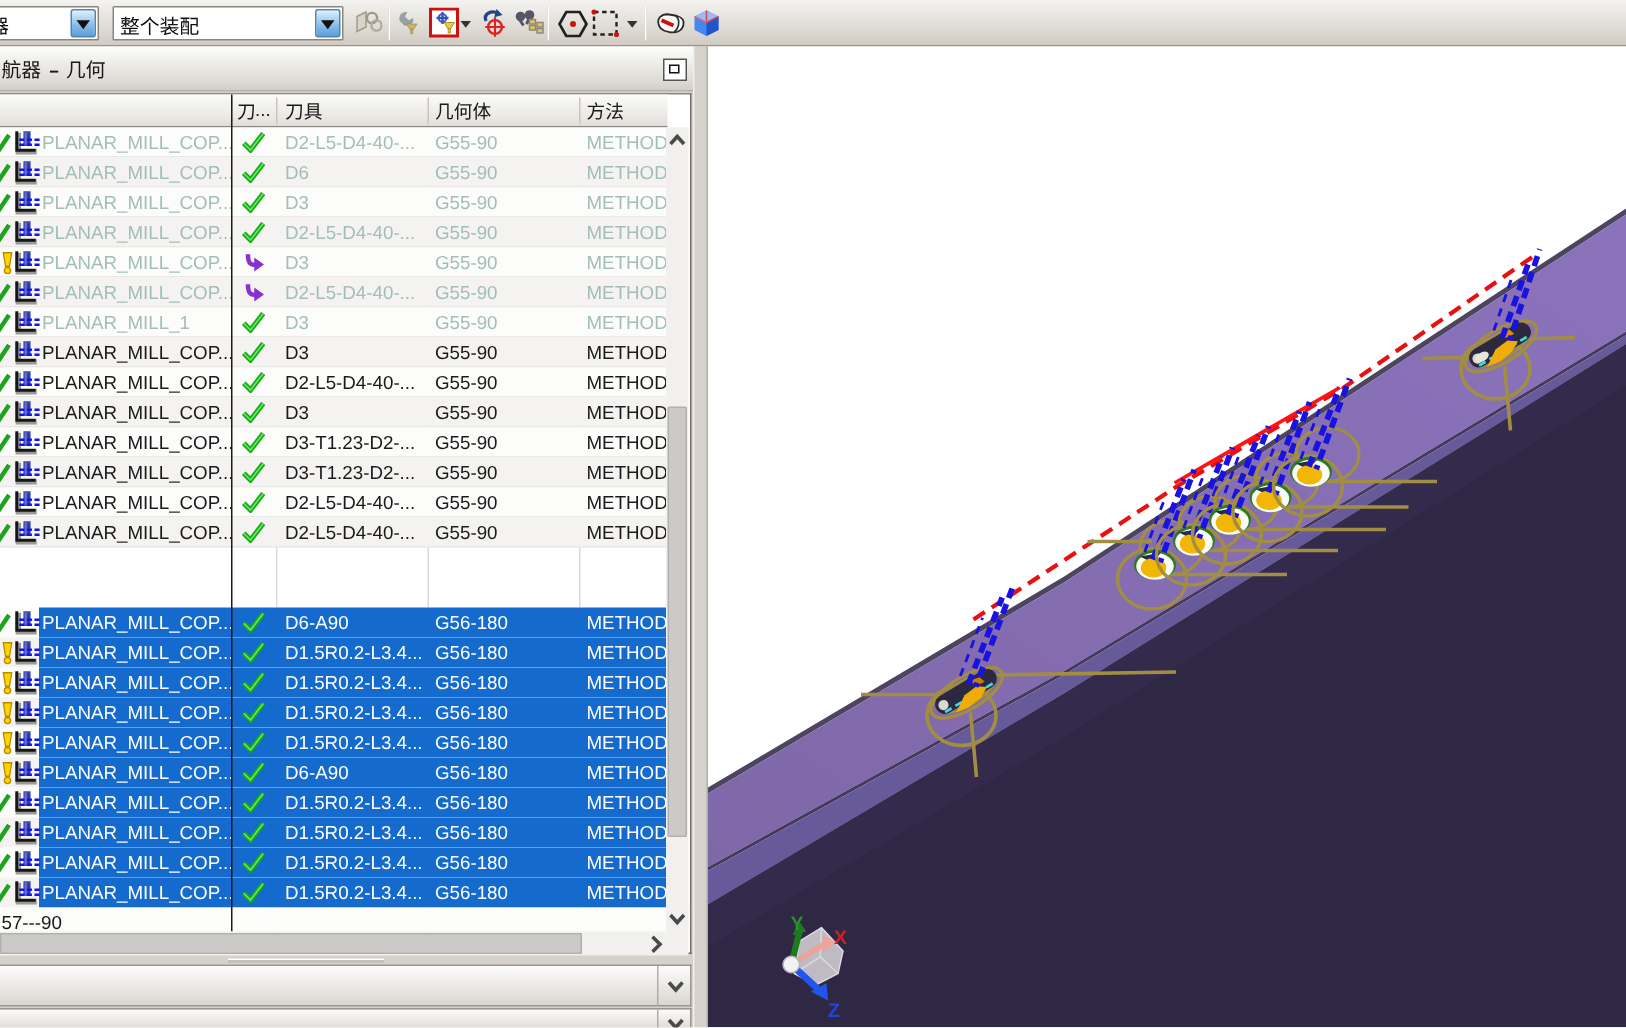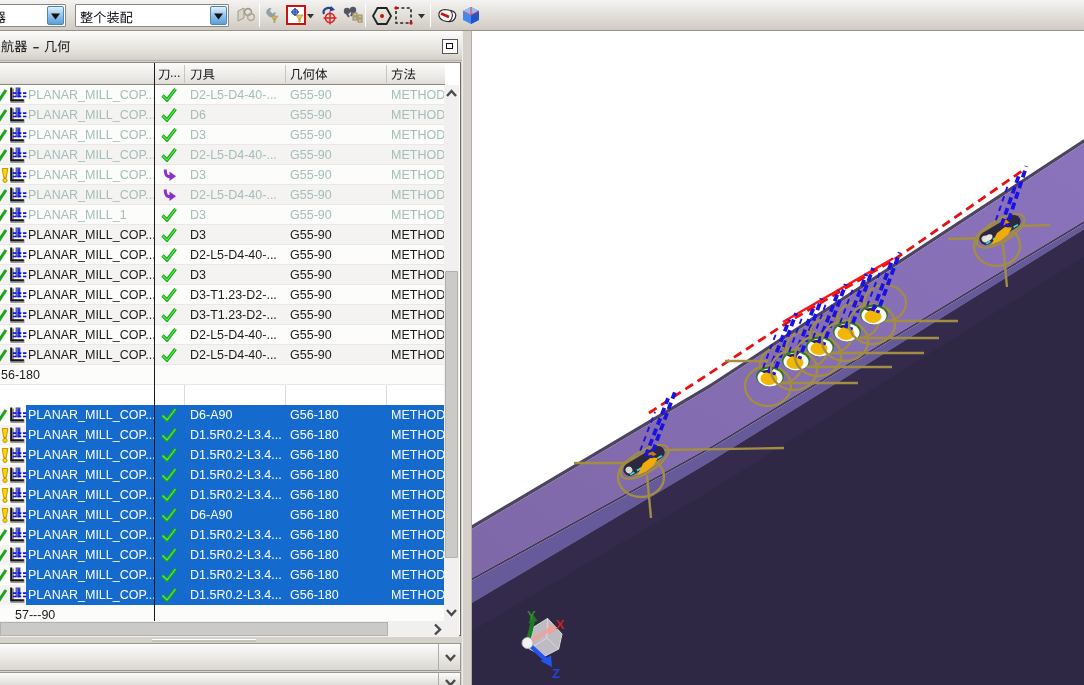--- a/index.html
+++ b/index.html
@@ -444,24 +444,20 @@
             </svg>
             <span style="position:absolute;left:28px;top:3px;color:#1a1a1a">PLANAR_MILL_COP...</span>
             <svg style="position:absolute;left:161px;top:3px" width="16" height="14" viewBox="0 0 16 14">
               <path d="M1.5 7.5 L6 12 L14.5 1" fill="none" stroke="#0fae0f" stroke-width="3.4"></path>
               <path d="M1.5 7.5 L6 12 L14.5 1" fill="none" stroke="#6fe06f" stroke-width="1.1"></path>
             </svg>
             <span style="position:absolute;left:190px;top:3px;color:#1a1a1a">D2-L5-D4-40-...</span>
             <span style="position:absolute;left:290px;top:3px;color:#1a1a1a">G55-90</span>
             <span style="position:absolute;left:391px;top:3px;color:#1a1a1a">METHOD</span>
           </div>
-          <div style="position:absolute;left:0;top:280px;width:446px;height:20px">
-            <div style="position:absolute;left:0;top:0;width:446px;height:20px;background:#fcfcfb;border-bottom:1px solid #e9e8e5"></div>
-            <span style="position:absolute;left:1px;top:3px;color:#1a1a1a">56-180</span>
-          </div>
           <div style="position:absolute;left:0;top:320px;width:446px;height:20px">
             <div style="position:absolute;left:0;top:0;width:446px;height:20px;background:#fcfcfb"></div>
             <div style="position:absolute;left:26px;top:0;width:420px;height:20px;background:#146bcd"></div>
             <svg style="position:absolute;left:-3px;top:4px" width="12" height="14" viewBox="0 0 12 14">
               <path d="M-2 7 L2 11.5 L9 1" fill="none" stroke="#1ea31e" stroke-width="3"></path>
             </svg>
             <svg style="position:absolute;left:8px;top:2px" width="19" height="17" viewBox="0 0 19 17">
               <path d="M4.2 1.5 L4.2 14.2 L16.5 14.2" fill="none" stroke="#9a9a98" stroke-width="3.6"></path>
               <path d="M3.2 0.5 L3.2 13.2 L15.8 13.2" fill="none" stroke="#161616" stroke-width="2"></path>
               <rect x="7.6" y="0.5" width="4.8" height="9.8" fill="#3c48b4"></rect>
@@ -685,21 +681,21 @@
             <svg style="position:absolute;left:161px;top:3px" width="16" height="14" viewBox="0 0 16 14">
               <path d="M1.5 7.5 L6 12 L14.5 1" fill="none" stroke="#0fae0f" stroke-width="3.4"></path>
               <path d="M1.5 7.5 L6 12 L14.5 1" fill="none" stroke="#6fe06f" stroke-width="1.1"></path>
             </svg>
             <span style="position:absolute;left:190px;top:3px;color:#ffffff">D1.5R0.2-L3.4...</span>
             <span style="position:absolute;left:290px;top:3px;color:#ffffff">G56-180</span>
             <span style="position:absolute;left:391px;top:3px;color:#ffffff">METHOD</span>
           </div>
           <div style="position:absolute;left:0;top:520px;width:446px;height:20px">
             <div style="position:absolute;left:0;top:0;width:446px;height:20px;background:#fcfcfb;border-bottom:1px solid #e9e8e5"></div>
-            <span style="position:absolute;left:15px;top:3px;color:#1a1a1a">57---90</span>
+            <span style="position:absolute;left:1px;top:3px;color:#1a1a1a">57---90</span>
           </div>
         </div>
       </div>
       <div class="abs" style="left:153.5px;top:0px;width:1.5px;height:558px;background:#1a1a1a;z-index:5"></div>
       <div class="abs" style="left:444px;top:22px;width:15px;height:536px;background:#f1f0ee;z-index:6">
         <div class="abs" style="left:0;top:0;width:15px;height:17px;background:#f1f0ee">
           <svg style="position:absolute;left:1px;top:3px" width="13" height="13" viewBox="0 0 13 13">
             <path d="M2 8 L6.5 3 L11 8" fill="none" stroke="#4a4a4a" stroke-width="2.4"></path>
           </svg>
         </div>

